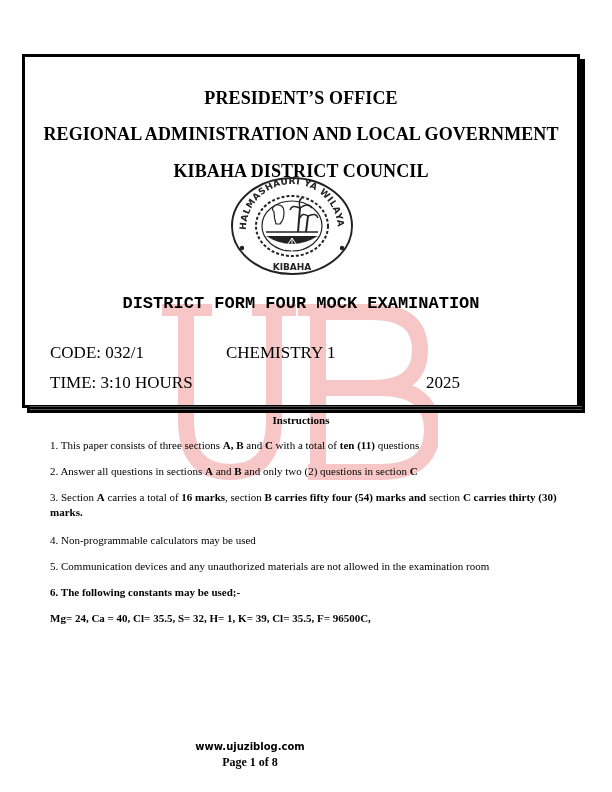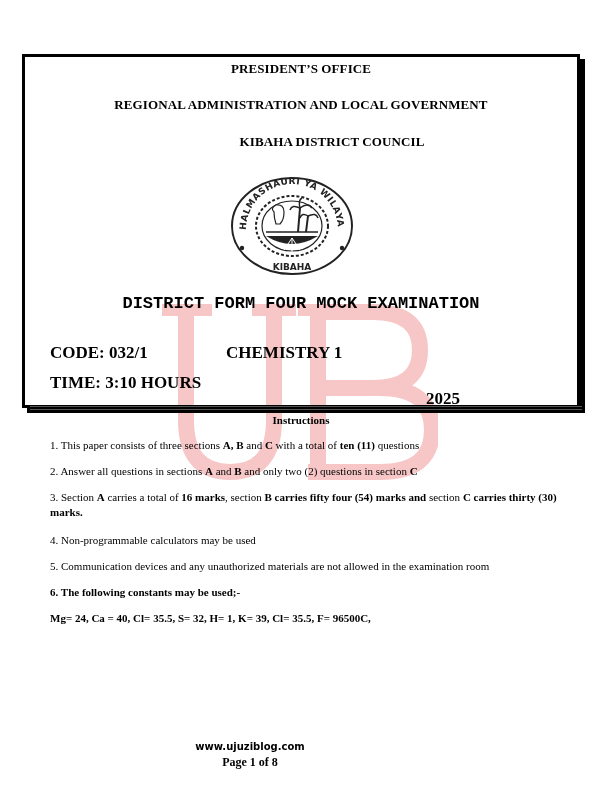--- a/index.html
+++ b/index.html
@@ -5,23 +5,23 @@
   html, body { margin:0; padding:0; background:#ffffff; }
   body { width:612px; height:792px; position:relative; overflow:hidden;
          font-family:"Liberation Serif", serif; color:#000; }
   .watermark { position:absolute; left:158px; top:300px; width:280px; height:180px;
                z-index:0; pointer-events:none; }
   .box { position:absolute; left:22px; top:54px; width:552px; height:348px;
          border:3px solid #000; box-shadow:5px 5px 0 #000; background:transparent; z-index:1; }
   .box-bottom-lines { position:absolute; left:30px; top:406px; width:552px; height:6px; z-index:1; }
   .box-bottom-lines div { height:1px; background:#555; margin-bottom:2px; }
   .center-line { position:absolute; left:22px; width:558px; text-align:center; font-weight:bold; z-index:2; }
-  .hdr { font-size:13px; letter-spacing:0.1px; }
+  .hdr { font-size:18px; letter-spacing:0.1px;margin-top:27px; }
   .exam { font-size:17px;font-family:Liberation Mono, monospace; }
-  .big { position:absolute; font-weight:bold; font-size:17px; z-index:2; }
+  .big { position:absolute; font-weight:normal; font-size:17px; z-index:2; }
   .logo { position:absolute; left:228px; top:168px; width:128px; height:108px; z-index:2; }
   .instr { position:absolute; left:50px; width:520px; font-size:11px; line-height:15px; z-index:2; }
   .instr b { font-weight:bold; }
   .footer { position:absolute; left:0; width:500px; text-align:center; font-weight:bold; z-index:2; }
 </style>
 </head>
 <body>
 
 <svg class="watermark" viewBox="0 0 280 180">
   <g fill="none" stroke="#f7c6c6" stroke-width="16">
@@ -44,21 +44,21 @@
 </svg>
 
 <div class="box"></div>
 <div class="box-bottom-lines">
     <div></div>
     <div></div>
   </div>
 
 <div class="center-line hdr" style="top:61px;">PRESIDENT’S OFFICE</div>
 <div class="center-line hdr" style="top:97px;">REGIONAL ADMINISTRATION AND LOCAL GOVERNMENT</div>
-<div class="center-line hdr" style="top:134px;padding-left:31px;">KIBAHA DISTRICT COUNCIL</div>
+<div class="center-line hdr" style="top:134px;">KIBAHA DISTRICT COUNCIL</div>
 
 <svg class="logo" viewBox="0 0 128 108">
   <defs>
     <path id="arcTop" d="M18 62 A46 46 0 0 1 110 62"></path>
     <path id="arcBot" d="M40 96 Q64 104 88 96"></path>
   </defs>
   <ellipse cx="64" cy="58" rx="60" ry="48" fill="none" stroke="#222" stroke-width="2"></ellipse>
   <ellipse cx="64" cy="58" rx="36" ry="30" fill="none" stroke="#222" stroke-width="2" stroke-dasharray="3 2"></ellipse>
   <ellipse cx="64" cy="58" rx="30" ry="25" fill="none" stroke="#222" stroke-width="1.2"></ellipse>
   <text font-family="DejaVu Sans, sans-serif" font-size="9" font-weight="bold" fill="#222" letter-spacing="0.5">
@@ -75,21 +75,21 @@
 
   <line x1="38" y1="64" x2="90" y2="64" stroke="#222" stroke-width="1.5"></line>
   <path d="M38 68 Q64 84 90 68 Z" fill="#222"></path>
   <path d="M64 70 L56 82 M64 70 L72 82 M64 70 L64 84" stroke="#fff" stroke-width="1"></path>
 </svg>
 
 <div class="center-line exam" style="top:294px;">DISTRICT FORM FOUR MOCK EXAMINATION</div>
 <div class="big" style="left:50px; top:343px;">CODE: 032/1</div>
 <div class="big" style="left:226px; top:343px;">CHEMISTRY 1</div>
 <div class="big" style="left:50px; top:373px;">TIME: 3:10 HOURS</div>
-<div class="big" style="left:426px; top:373px;margin-top:16px;">2025</div>
+<div class="big" style="left:426px; top:373px;">2025</div>
 
 <div class="instr" style="top:413px; left:22px; width:558px; text-align:center; font-weight:bold;">Instructions</div>
 
 <div class="instr" style="top:438px;">
   <span>1.</span>
   <span>This paper consists of three sections </span><b>A, B</b><span> and </span><b>C</b><span> with a total of </span><b>ten (11)</b><span> questions</span>
 </div>
 
 <div class="instr" style="top:464px;">
   <span>2.</span>

